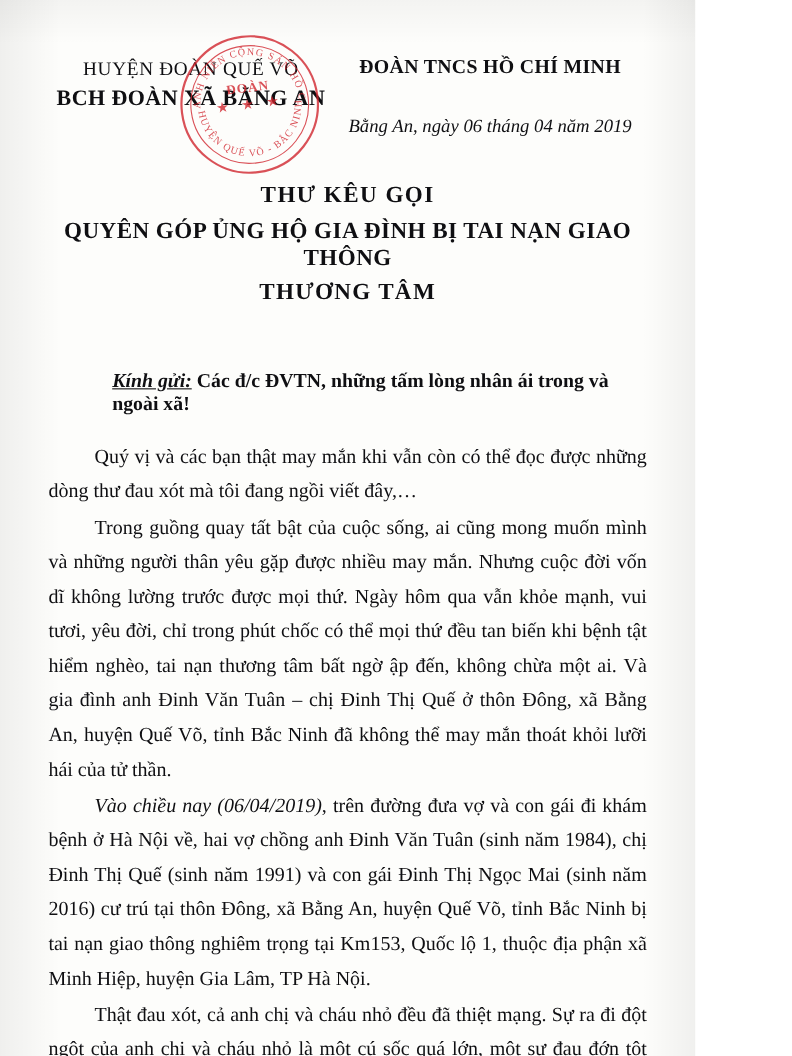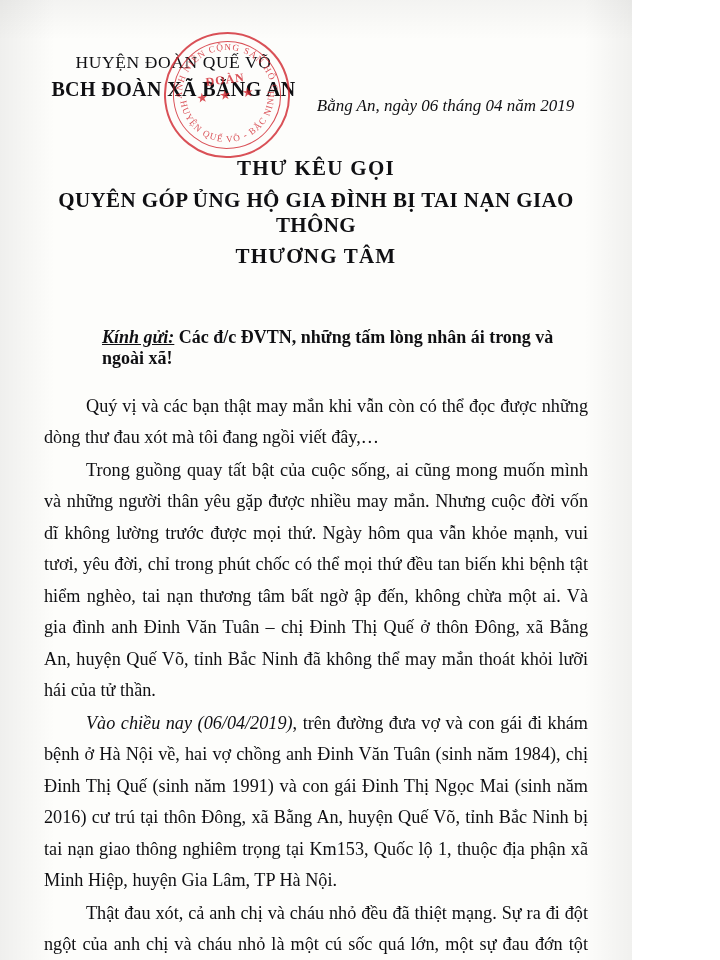--- a/index.html
+++ b/index.html
@@ -67,21 +67,21 @@
     text-align: center;
     padding-top: 24px;
   }
   .org-national {
     font-size: 18px;
     font-weight: bold;
     letter-spacing: 0.3px;
     white-space: nowrap;
   }
   .place-date {
-    margin-top: 46px;
+    margin-top: 34px;
     font-size: 17px;
     font-style: italic;
     white-space: nowrap;
   }
 
   
   .seal {
     position: absolute;
     left: 120px;
     top: 6px;
@@ -214,20 +214,21 @@
           <text>
             <textPath href="#arcBottom" startOffset="50%" text-anchor="middle">HUYỆN QUẾ VÕ - BẮC NINH</textPath>
           </text>
         </svg>
         <div class="seal-center">ĐOÀN</div>
         <div class="seal-star">★ ★ ★</div>
       </div>
     </div>
 
     <div class="header-right">
+      <div class="org-national">ĐOÀN TNCS HỒ CHÍ MINH</div>
       <div class="place-date">Bằng An, ngày 06 tháng 04 năm 2019</div>
     </div>
   </div>
 
   <div class="titles">
     <div class="title-1">THƯ KÊU GỌI</div>
     <div class="title-2">QUYÊN GÓP ỦNG HỘ GIA ĐÌNH BỊ TAI NẠN GIAO THÔNG</div>
     <div class="title-3">THƯƠNG TÂM</div>
   </div>
 

